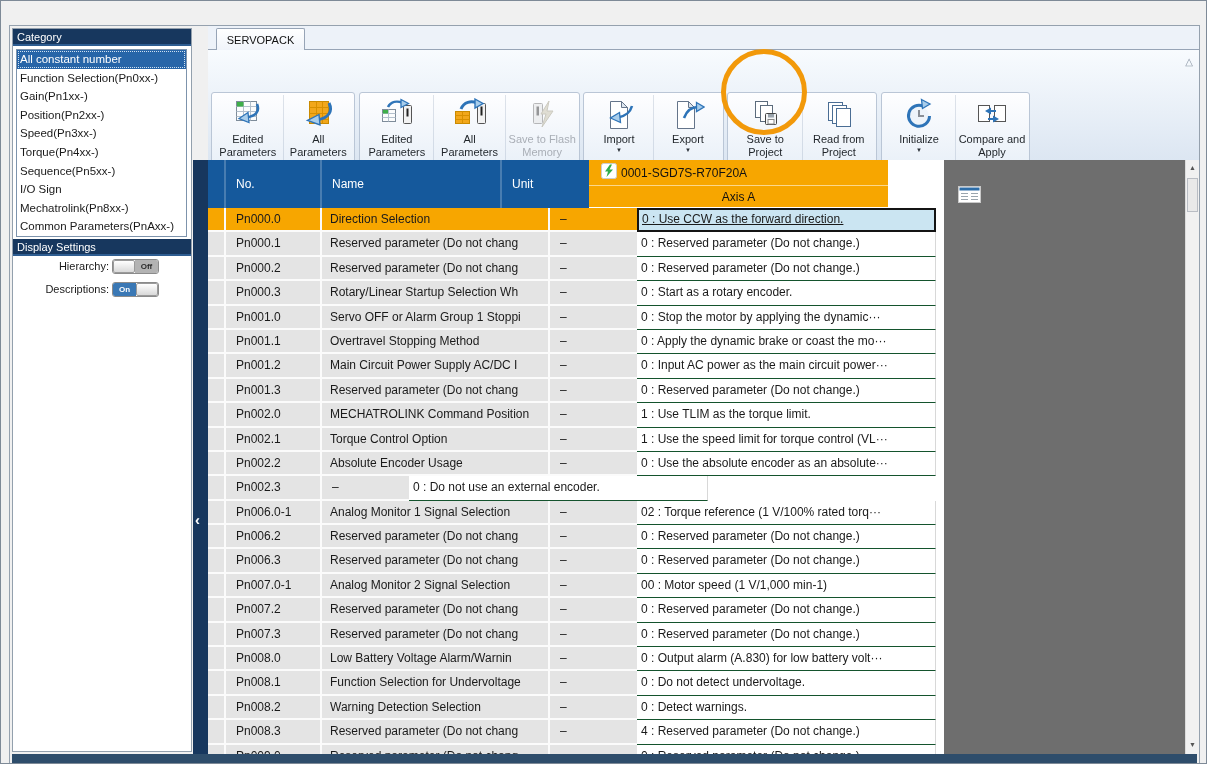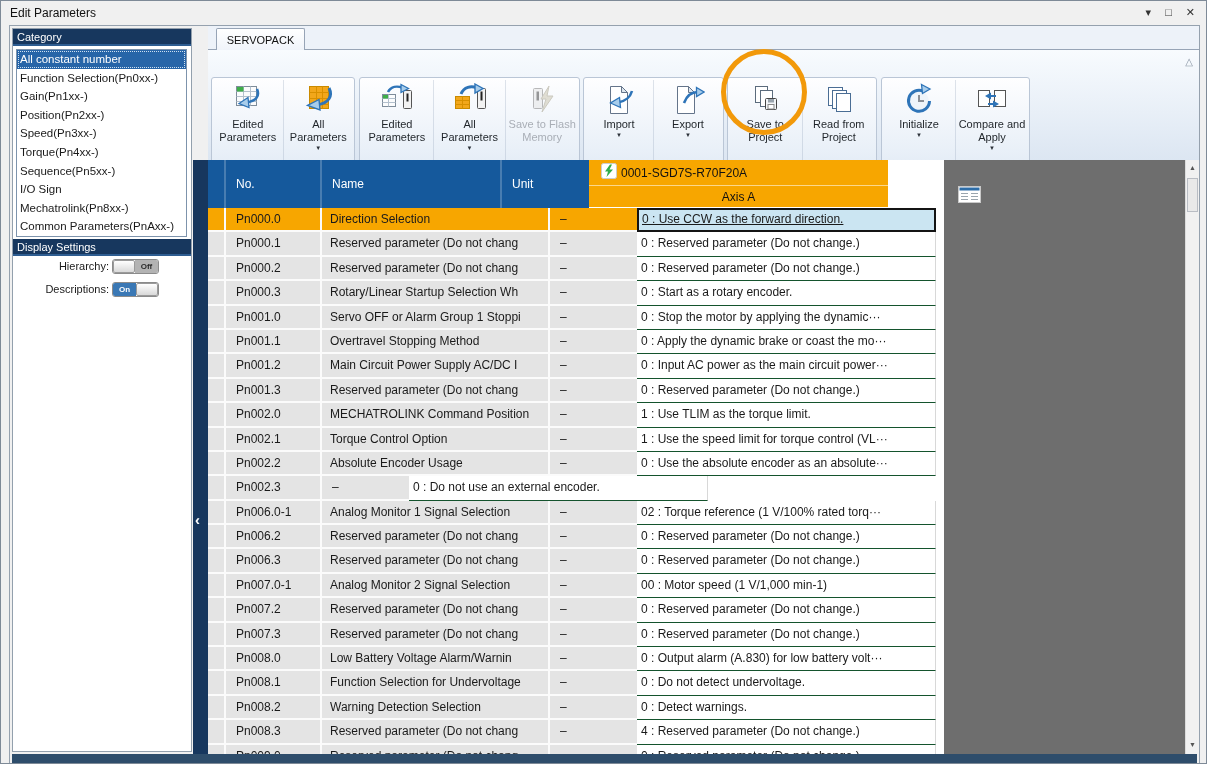--- a/index.html
+++ b/index.html
@@ -35,21 +35,21 @@
   .strip .chev{position:absolute;left:2px;top:352px;color:#fff;font-size:15px;font-weight:bold;line-height:15px;}
   
   .ribbon{position:absolute;left:198px;top:0;width:991px;height:134px;background:#edf2f9;}
   .tabbar{position:absolute;left:0;top:0;right:0;height:23px;background:#edf2f9;}
   .tab{position:absolute;left:8px;top:2px;width:89px;height:22px;background:linear-gradient(#ffffff,#f0f4fa);
     border:1px solid #97a4b6;border-bottom:none;border-radius:2px 2px 0 0;font-size:11px;color:#111;
     display:flex;align-items:center;justify-content:center;z-index:2;}
   .ribbon-body{position:absolute;left:0;top:23px;right:0;height:111px;
     background:linear-gradient(#f8fbfe,#dce6f2);border-top:1px solid #97a4b6;}
   .collapse-btn{position:absolute;right:6px;top:7px;font-size:10px;color:#8a96a4;line-height:10px;}
-  .grp{position:absolute;top:27px;height:102px;border:1px solid #bac6d6;border-radius:3px;
+  .grp{position:absolute;top:42px;height:102px;border:1px solid #bac6d6;border-radius:3px;
     background:linear-gradient(180deg,#fefeff,#e9f0f8 72%,#dfe9f4);}
   .grp-label{position:absolute;bottom:1px;left:0;right:0;text-align:center;font-size:11px;color:#3d4651;height:15px;}
   .grp-buttons{position:absolute;top:2px;left:1px;right:1px;bottom:17px;display:flex;}
   .rbtn{flex:1;display:flex;flex-direction:column;align-items:center;padding-top:2px;position:relative;
     border-right:1px solid rgba(160,175,195,.35);}
   .rbtn:last-child{border-right:none;}
   .rbtn .icon{height:36px;display:flex;align-items:center;justify-content:center;}
   .rbtn .lbl{font-size:11px;line-height:13px;text-align:center;color:#1f2429;padding:0 1px;}
   .rbtn .dd{font-size:6px;color:#2b3138;margin-top:1px;}
   .rbtn.disabled .lbl{color:#a9aeb6;}
@@ -89,28 +89,20 @@
   .vsb .arr{position:absolute;left:0;width:13px;text-align:center;font-size:7px;color:#555;}
   .vsb .up{top:4px;}
   .vsb .down{bottom:6px;}
   .vsb .thumb{position:absolute;left:1px;right:1px;top:18px;height:34px;background:#e9e9e9;border:1px solid #b9bdc4;}
   .bottom-bar{position:absolute;left:2px;top:728px;width:1185px;height:9px;background:#2E4D6B;}
 </style>
 </head>
 <body>
 
 <div class="window">
-  <div class="titlebar">
-    <span class="title-text">Edit Parameters</span>
-    <span class="win-btns">
-      <span>▾</span>
-      <span>□</span>
-      <span>✕</span>
-    </span>
-  </div>
 
   <div class="frame">
 
     <div class="sidebar">
       <div class="navy-hdr cat-hdr">Category</div>
       <div class="listbox" id="cat-list">
           <div class="cat-item selected">All constant number</div>
           <div class="cat-item">Function Selection(Pn0xx-)</div>
           <div class="cat-item">Gain(Pn1xx-)</div>
           <div class="cat-item">Position(Pn2xx-)</div>

